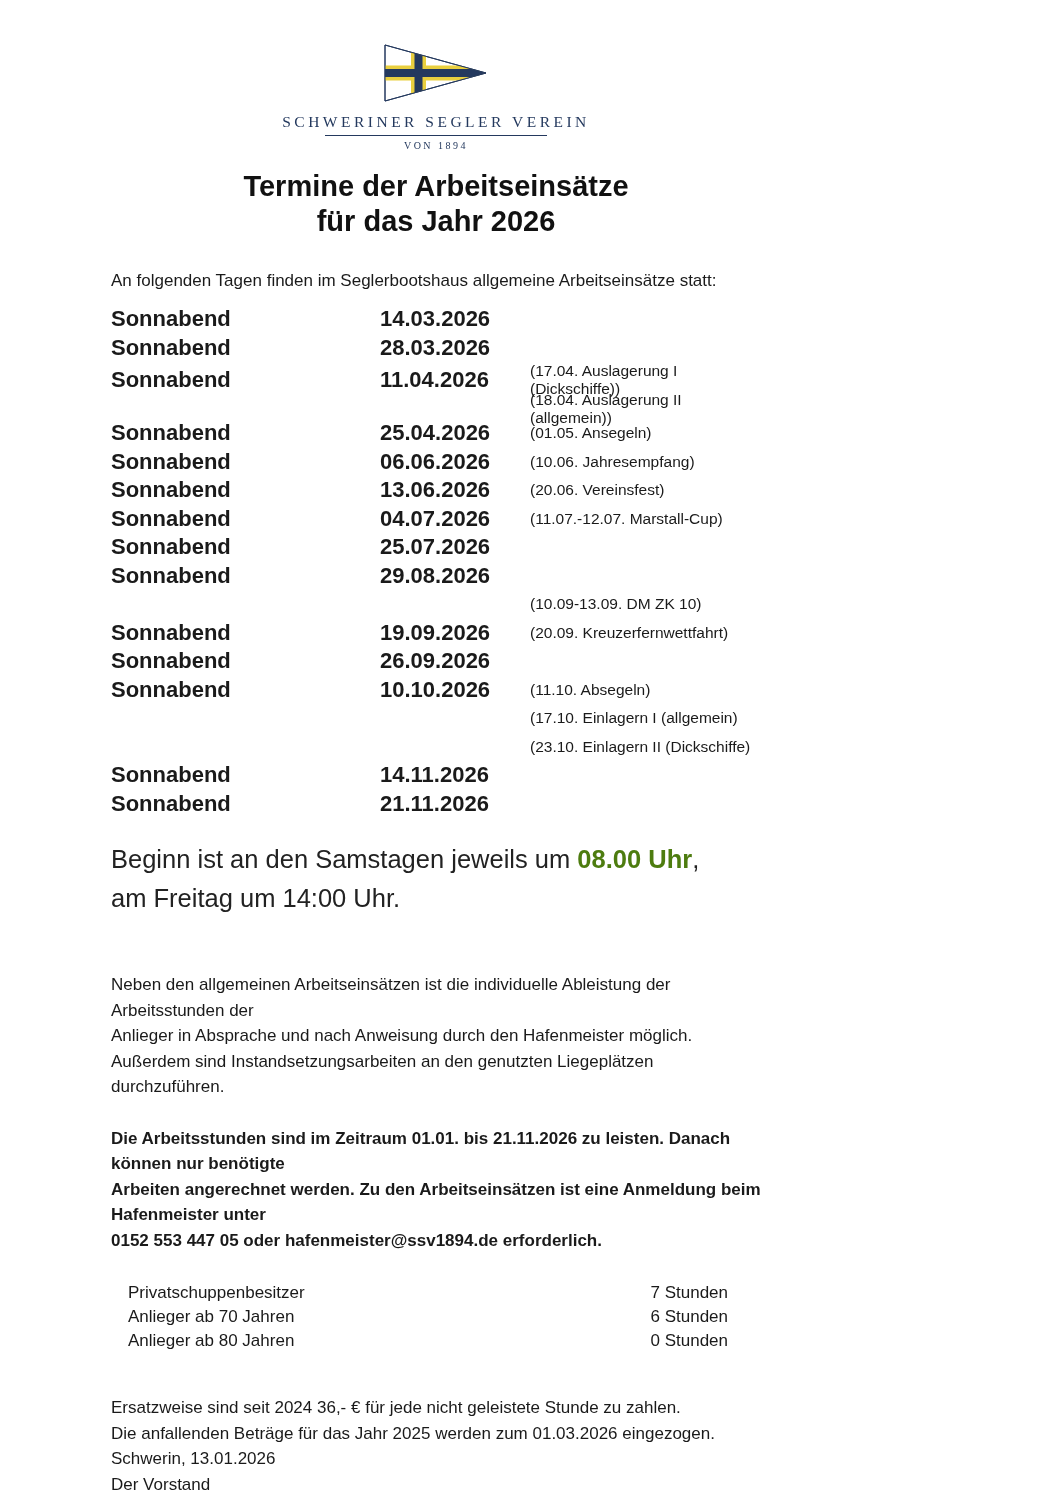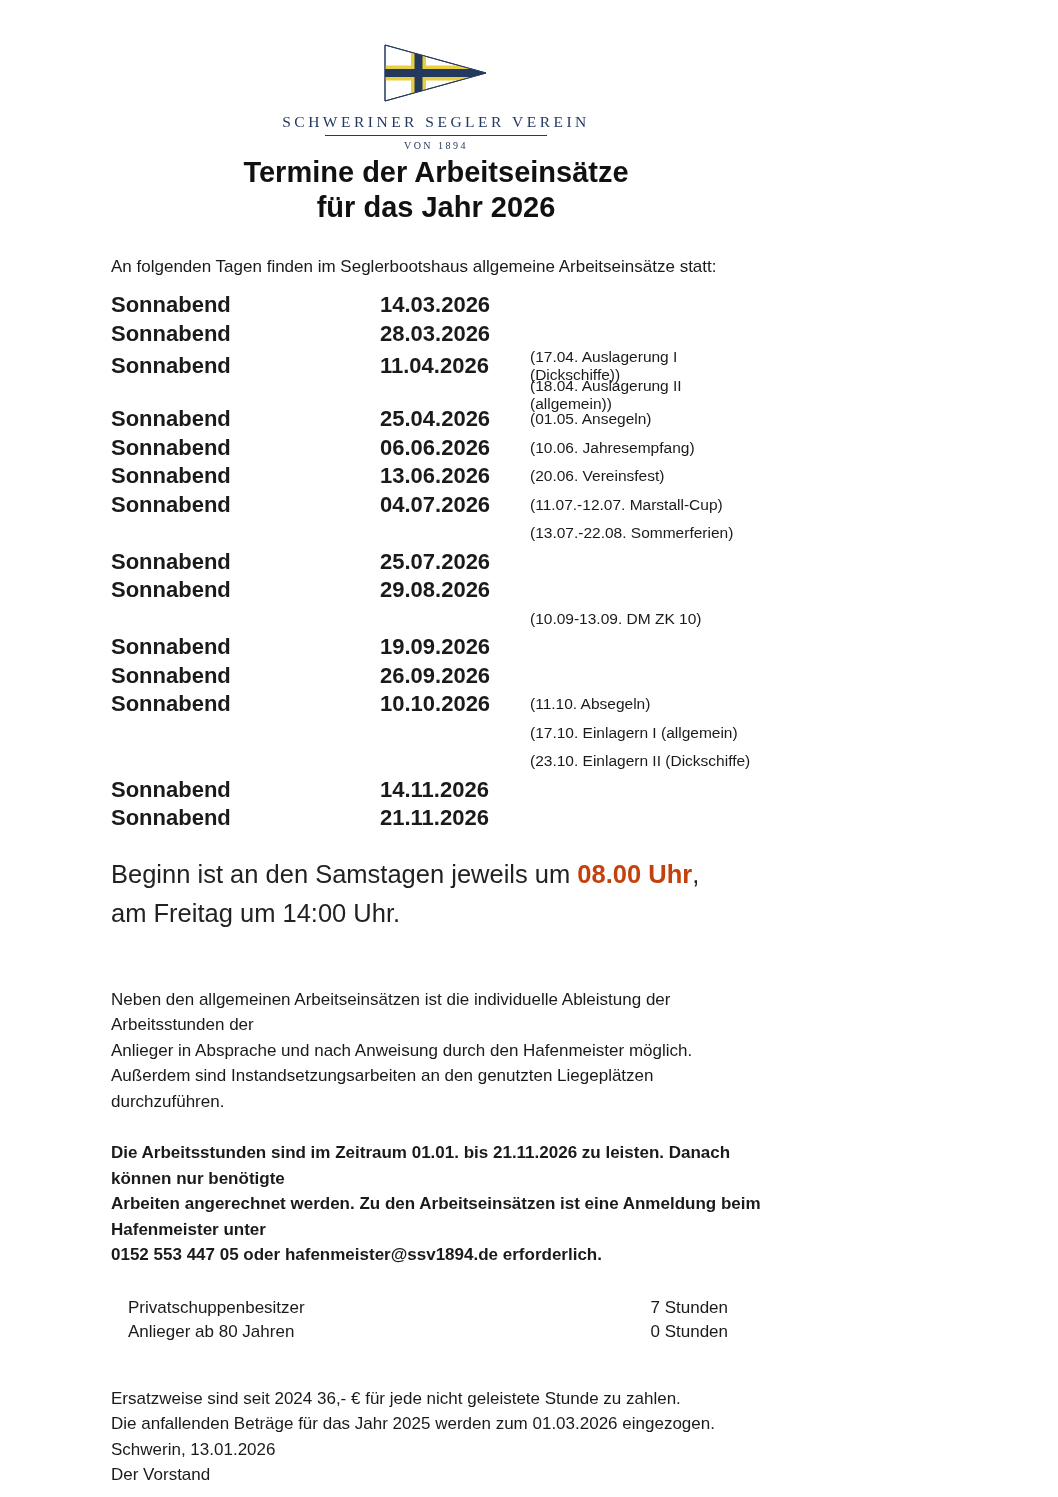--- a/index.html
+++ b/index.html
@@ -36,21 +36,21 @@
     margin:4px auto 0 auto;
   }
   .club-since{
     margin-top:4px;
     font-family:"Liberation Serif",serif;
     font-size:10px;letter-spacing:2.5px;
     color:var(--navy);
   }
   
   .doc-title{
-    margin-top:4px;
+    margin-top:18px;
     text-align:center;
     font-size:29px;font-weight:bold;
     line-height:35px;
     color:#111;
   }
   
   .intro{
     margin-top:32px;
     font-size:17px;
   }
@@ -64,21 +64,21 @@
   }
   .col-day,.col-date{font-weight:bold;font-size:22px;}
   .col-note{font-size:15.5px;}
   
   .begin-note{
     margin-top:22px;
     font-size:25.5px;
     line-height:39px;
     color:#222;
   }
-  .begin-note strong{color:#c2410c;}
+  .begin-note strong{color:#4d7c0f;}
   
   .para{margin-top:54px;font-size:17px;line-height:25.5px;}
   .para.bold{font-weight:bold;margin-top:26px;}
   
   .hours{margin-top:28px;font-size:17px;line-height:24px;}
   .hours-list{width:617px;}
   .hours-row{display:flex;justify-content:space-between;}
   .hours-label{padding-left:17px;}
   .hours-value{text-align:right;}
   
@@ -160,25 +160,20 @@
         <span class="col-date">13.06.2026</span>
         <span class="col-note">(20.06. Vereinsfest)</span>
       </div>
 
       <div class="schedule-row">
         <span class="col-day">Sonnabend</span>
         <span class="col-date">04.07.2026</span>
         <span class="col-note">(11.07.-12.07. Marstall-Cup)</span>
       </div>
 
-      <div class="schedule-row">
-        <span class="col-day"></span>
-        <span class="col-date"></span>
-        <span class="col-note">(13.07.-22.08. Sommerferien)</span>
-      </div>
 
       <div class="schedule-row">
         <span class="col-day">Sonnabend</span>
         <span class="col-date">25.07.2026</span>
         <span class="col-note"></span>
       </div>
 
       <div class="schedule-row">
         <span class="col-day">Sonnabend</span>
         <span class="col-date">29.08.2026</span>
@@ -186,20 +181,21 @@
 
       <div class="schedule-row">
         <span class="col-day"></span>
         <span class="col-date"></span>
         <span class="col-note">(10.09-13.09. DM ZK 10)</span>
       </div>
 
       <div class="schedule-row">
         <span class="col-day">Sonnabend</span>
         <span class="col-date">19.09.2026</span>
+        <span class="col-note">(20.09. Kreuzerfernwettfahrt)</span>
       </div>
 
       <div class="schedule-row">
         <span class="col-day">Sonnabend</span>
         <span class="col-date">26.09.2026</span>
         <span class="col-note"></span>
       </div>
 
       <div class="schedule-row">
         <span class="col-day">Sonnabend</span>
@@ -257,20 +253,24 @@
 
   <div class="hours">
     <div class="hours-list">
 
 
         <div class="hours-row">
           <span class="hours-label">Privatschuppenbesitzer</span>
           <span class="hours-value">7 Stunden</span>
         </div>
 
+        <div class="hours-row">
+          <span class="hours-label">Anlieger ab 70 Jahren</span>
+          <span class="hours-value">6 Stunden</span>
+        </div>
 
         <div class="hours-row">
           <span class="hours-label">Anlieger ab 80 Jahren</span>
           <span class="hours-value">0 Stunden</span>
         </div>
       </div>
   </div>
 
   <div class="footer-block">
 

